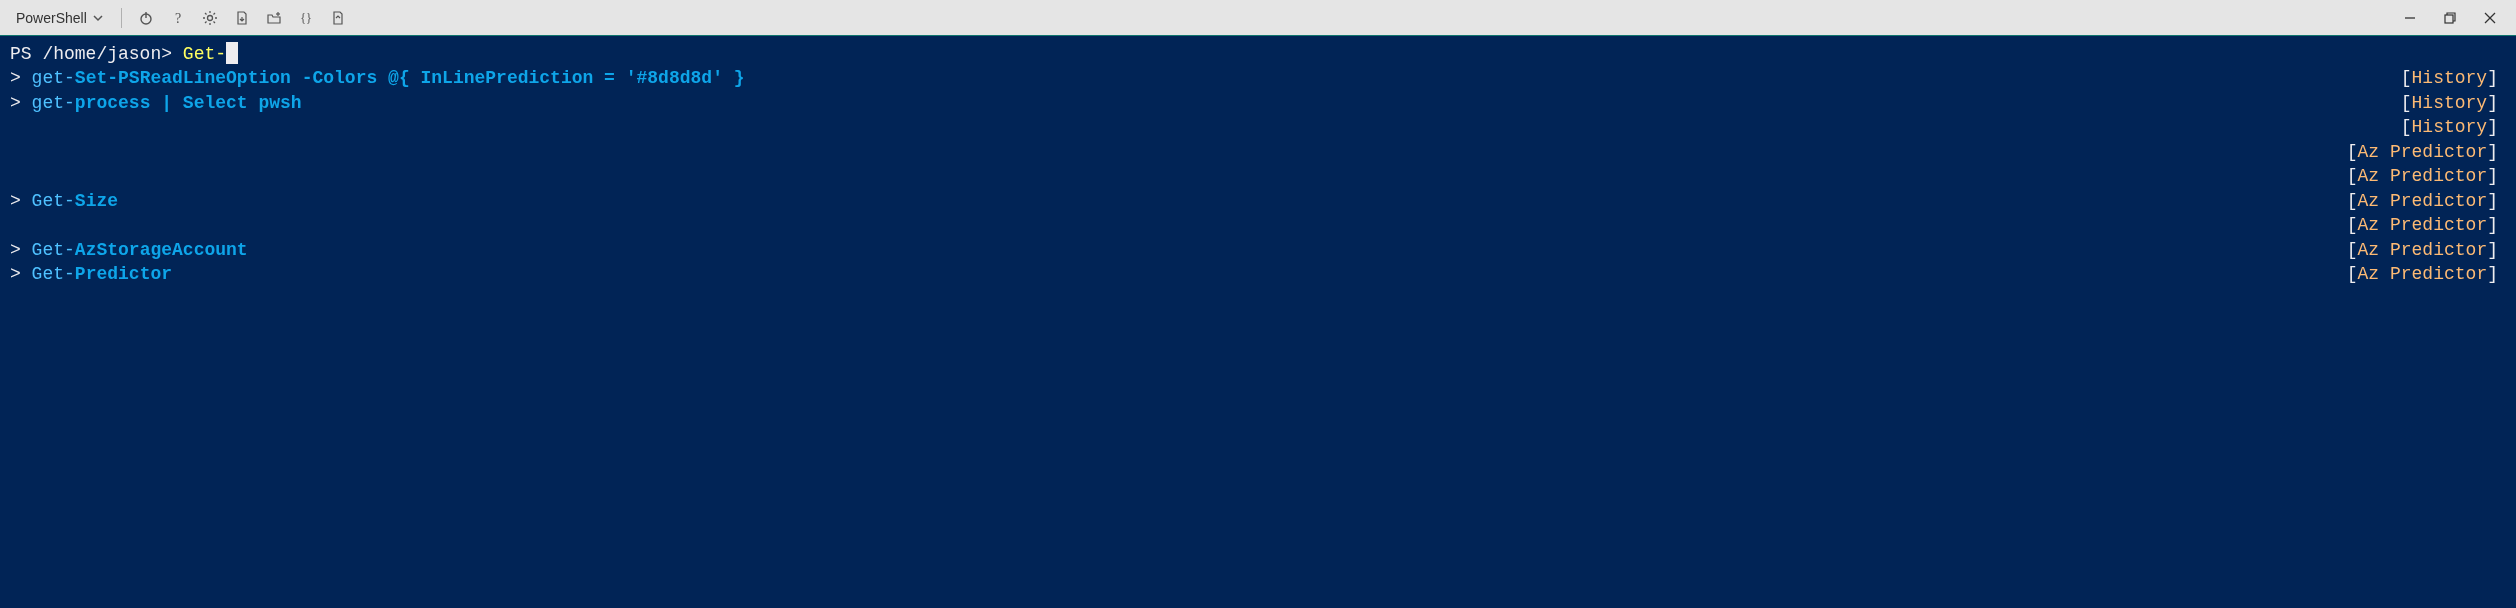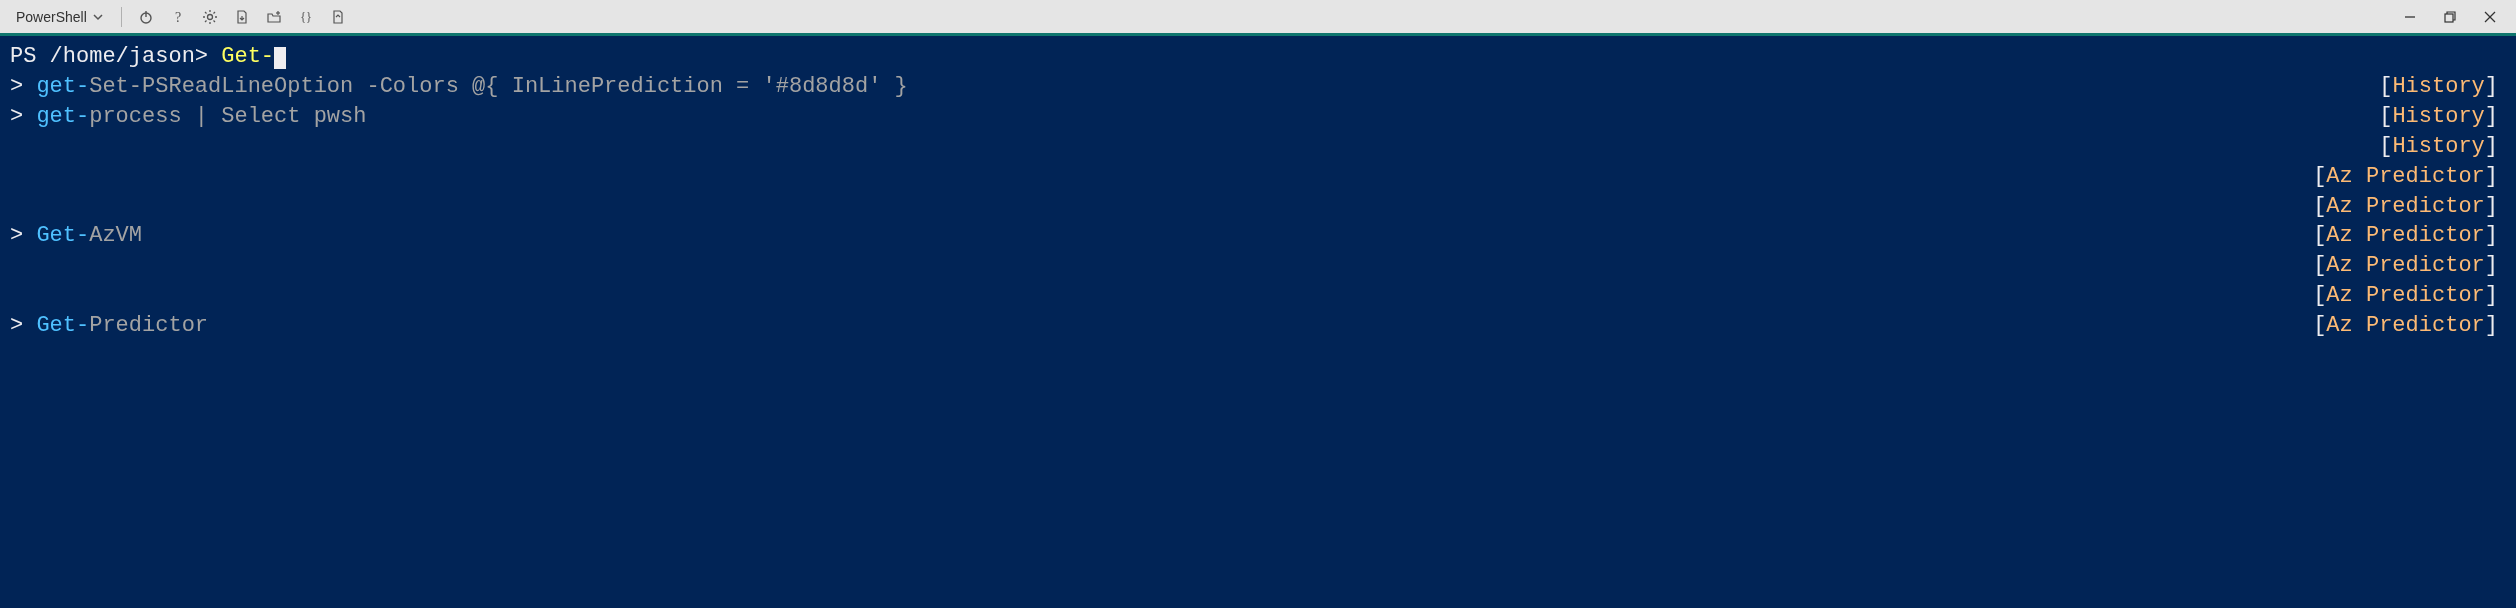--- a/index.html
+++ b/index.html
@@ -14,21 +14,21 @@
     }
     .titlebar {
       background: #e5e5e5;
       height: 36px;
       display: flex;
       align-items: center;
       padding: 0 8px;
       font-family: "Segoe UI", sans-serif;
       font-size: 14px;
       color: #333;
-      border-bottom: 3px solid #0f766e;
+      border-bottom: 1px solid #0f766e;
     }
     .titlebar-left {
       display: flex;
       align-items: center;
       gap: 4px;
     }
     .shell-selector {
       display: flex;
       align-items: center;
       gap: 6px;
@@ -61,21 +61,21 @@
       height: 28px;
       display: flex;
       align-items: center;
       justify-content: center;
       cursor: pointer;
       color: #333;
     }
     .terminal {
       background: #012456;
       padding: 6px 10px;
-      font-size: 22px;
+      font-size: 18px;
       line-height: 1.36;
       font-family: "Consolas", "Courier New", monospace;
     }
     .prompt-line {
       white-space: pre;
       color: #eeedf0;
     }
     .ps-prefix { color: #eeedf0; }
     .input-cmd { color: #ffff60; }
     .cursor-block {
@@ -95,21 +95,21 @@
       white-space: pre;
     }
     .spacer { flex: 1; }
     .sugg-right {
       flex: 0 0 auto;
       white-space: pre;
       padding-right: 8px;
     }
     .chevron { color: #eeedf0; }
     .prefix-blue { color: #4fc1ff; }
-    .rest-white { color: #a3a3a3; }
+    .rest-white { color: #0ea5e9; font-weight: bold; }
     .bracket { color: #eeedf0; }
     .source-yellow { color: #fdba74; }
     svg { display: block; }
   </style>
 </head>
 <body>
 
 <div class="titlebar">
   <div class="titlebar-left">
     <div class="shell-selector">
@@ -192,18 +192,18 @@
 </div>
 
 <div class="terminal">
   <div class="prompt-line"><span class="ps-prefix">PS /home/jason&gt; </span><span class="input-cmd">Get-</span><span class="cursor-block"></span></div>
   <div id="suggestions-container">
       <div class="suggestion-line"><span class="sugg-left"><span class="chevron">&gt; </span><span class="prefix-blue">get-</span><span class="rest-white">Set-PSReadLineOption -Colors @{ InLinePrediction = '#8d8d8d' }</span></span><span class="spacer"></span><span class="sugg-right"><span class="bracket">[</span><span class="source-yellow">History</span><span class="bracket">]</span></span></div>
       <div class="suggestion-line"><span class="sugg-left"><span class="chevron">&gt; </span><span class="prefix-blue">get-</span><span class="rest-white">process | Select pwsh</span></span><span class="spacer"></span><span class="sugg-right"><span class="bracket">[</span><span class="source-yellow">History</span><span class="bracket">]</span></span></div>
       <div class="suggestion-line"><span class="spacer"></span><span class="sugg-right"><span class="bracket">[</span><span class="source-yellow">History</span><span class="bracket">]</span></span></div>
       <div class="suggestion-line"><span class="spacer"></span><span class="sugg-right"><span class="bracket">[</span><span class="source-yellow">Az Predictor</span><span class="bracket">]</span></span></div>
       <div class="suggestion-line"><span class="spacer"></span><span class="sugg-right"><span class="bracket">[</span><span class="source-yellow">Az Predictor</span><span class="bracket">]</span></span></div>
-      <div class="suggestion-line"><span class="sugg-left"><span class="chevron">&gt; </span><span class="prefix-blue">Get-</span><span class="rest-white">AzVM</span></span><span class="spacer"></span><span class="sugg-right"><span class="bracket">[</span><span class="source-yellow">Az Predictor</span><span class="bracket">]</span></span></div>
+      <div class="suggestion-line"><span class="sugg-left"><span class="chevron">&gt; </span><span class="prefix-blue">Get-</span><span class="rest-white">Size</span></span><span class="spacer"></span><span class="sugg-right"><span class="bracket">[</span><span class="source-yellow">Az Predictor</span><span class="bracket">]</span></span></div>
       <div class="suggestion-line"><span class="spacer"></span><span class="sugg-right"><span class="bracket">[</span><span class="source-yellow">Az Predictor</span><span class="bracket">]</span></span></div>
-      <div class="suggestion-line"><span class="spacer"></span><span class="sugg-right"><span class="bracket">[</span><span class="source-yellow">Az Predictor</span><span class="bracket">]</span></span></div>
+      <div class="suggestion-line"><span class="sugg-left"><span class="chevron">&gt; </span><span class="prefix-blue">Get-</span><span class="rest-white">AzStorageAccount</span></span><span class="spacer"></span><span class="sugg-right"><span class="bracket">[</span><span class="source-yellow">Az Predictor</span><span class="bracket">]</span></span></div>
       <div class="suggestion-line"><span class="sugg-left"><span class="chevron">&gt; </span><span class="prefix-blue">Get-</span><span class="rest-white">Predictor</span></span><span class="spacer"></span><span class="sugg-right"><span class="bracket">[</span><span class="source-yellow">Az Predictor</span><span class="bracket">]</span></span></div>
     </div>
 </div>
 
 </body></html>

